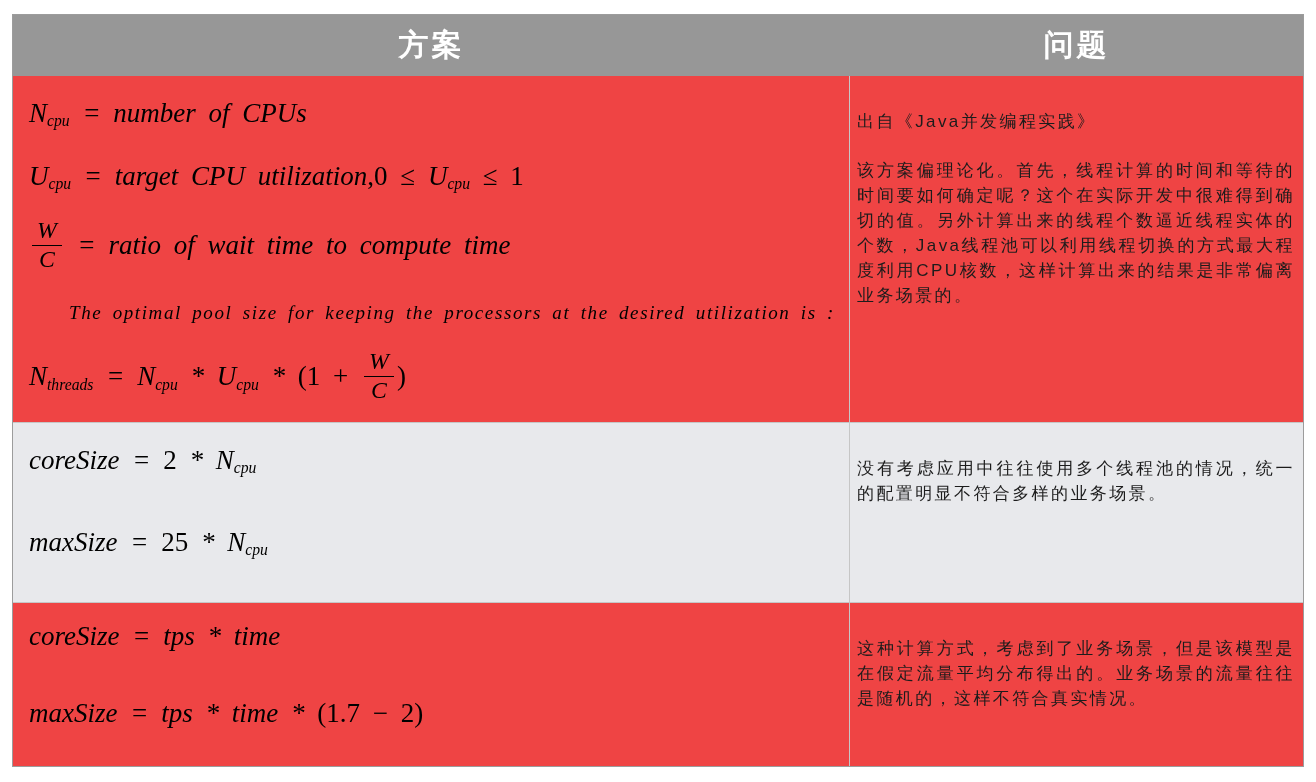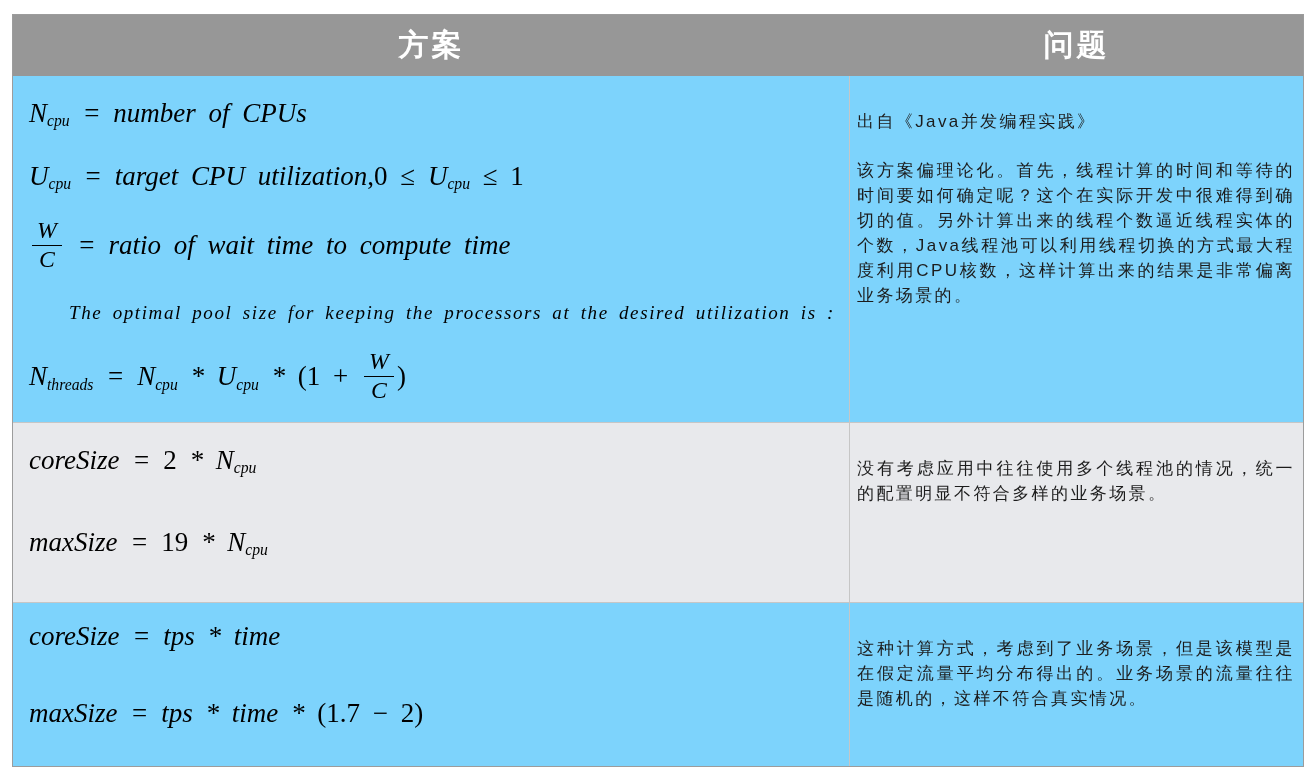--- a/index.html
+++ b/index.html
@@ -16,21 +16,21 @@
   .page{
     position:relative;
     width:1316px;height:782px;
     background:#ffffff;
     overflow:hidden;
   }
   .cmp-table{
     position:absolute;left:12px;top:14px;
     width:1292px;
     border:1px solid var(--outer-border);
-    background:#7dd3fc;
+    background:#ef4444;
   }
   .thead{
     display:flex;
     height:61px;
     background:var(--header-bg);
   }
   .th{
     display:flex;align-items:center;justify-content:center;
     color:var(--header-text);
     font-size:30px;font-weight:bold;letter-spacing:3px;
@@ -126,21 +126,21 @@
       </div>
       <div class="cell-problem">
         <p class="prob-p">出自《Java并发编程实践》</p>
         <p class="prob-p">该方案偏理论化。首先，线程计算的时间和等待的时间要如何确定呢？这个在实际开发中很难得到确切的值。另外计算出来的线程个数逼近线程实体的个数，Java线程池可以利用线程切换的方式最大程度利用CPU核数，这样计算出来的结果是非常偏离业务场景的。</p>
       </div>
     </div>
 
     <div class="trow r2 alt bordered">
       <div class="cell-scheme">
         <div class="fline"><span class="it">coreSize = </span><span class="rm">2 </span><span class="it">* N</span><span class="sub it">cpu</span></div>
-        <div class="fline"><span class="it">maxSize = </span><span class="rm">19 </span><span class="it">* N</span><span class="sub it">cpu</span></div>
+        <div class="fline"><span class="it">maxSize = </span><span class="rm">25 </span><span class="it">* N</span><span class="sub it">cpu</span></div>
       </div>
       <div class="cell-problem">
         <p class="prob-p">没有考虑应用中往往使用多个线程池的情况，统一的配置明显不符合多样的业务场景。</p>
       </div>
     </div>
 
     <div class="trow r3 bordered">
       <div class="cell-scheme">
         <div class="fline"><span class="it">coreSize = tps * time</span></div>
         <div class="fline"><span class="it">maxSize = tps * time * </span><span class="rm">(1.7 − 2)</span></div>

